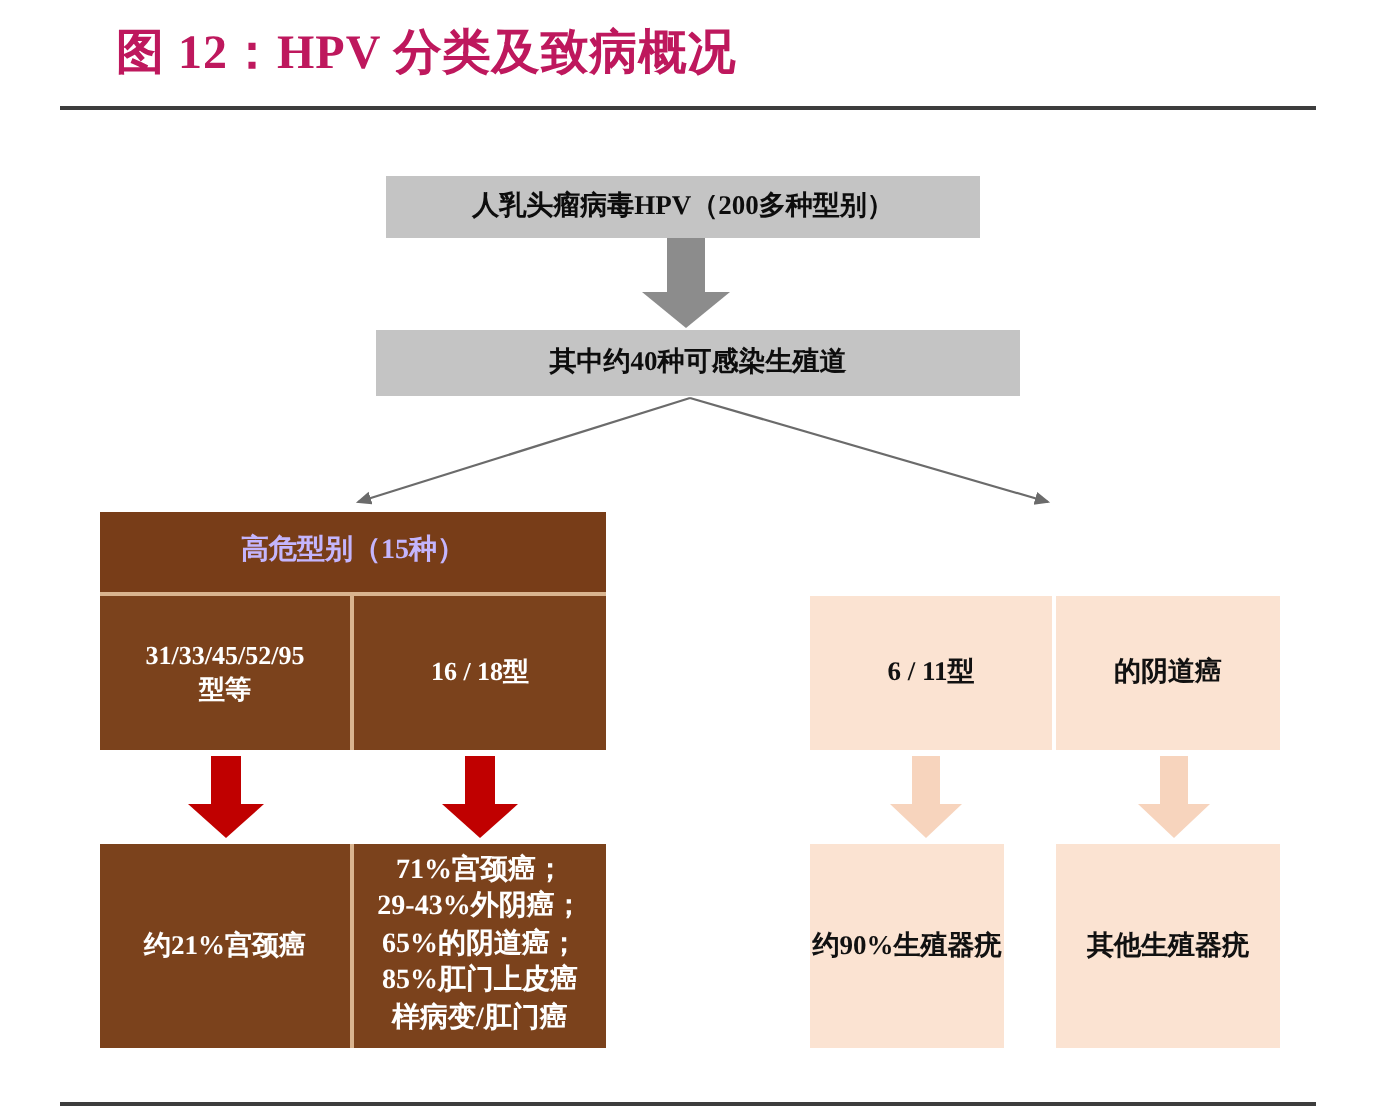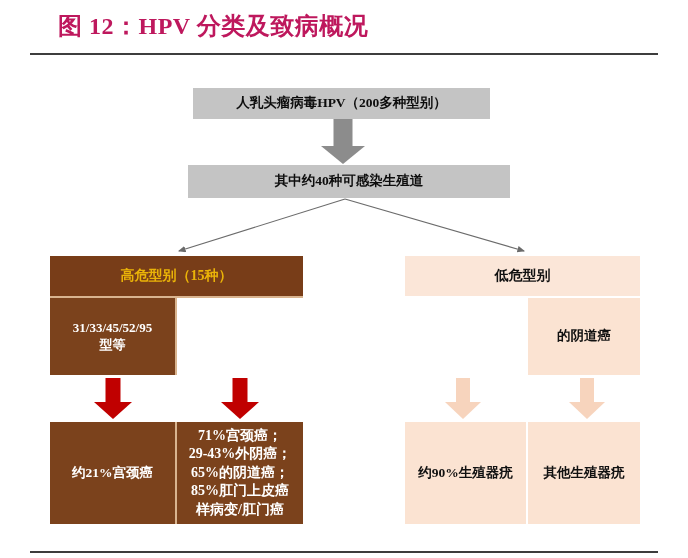--- a/index.html
+++ b/index.html
@@ -61,21 +61,21 @@
     font-weight: bold;
     line-height: 1.25;
   }
   .gray-box {
     background: #c4c4c4;
     color: #0d0d0d;
     font-size: 13.5px;
   }
   .brown-header {
     background: #783d18;
-    color: #eab308;
+    color: #c4b5fd;
     font-size: 14px;
   }
   .brown-cell {
     background: #7b421c;
     color: #ffffff;
     font-size: 13px;
   }
   .peach-header {
     background: #fbe6d8;
     color: #111111;
@@ -180,57 +180,58 @@
 
   <div class="box brown-header" style="left:50px; top:256px; width:253px; height:40px;">高危型别（15种）</div>
 
   <div class="divider-h-light" style="left:50px; top:296px; width:253px;"></div>
 
   <div class="box brown-cell multiline" style="left:50px; top:298px; width:125px; height:77px;">31/33/45/52/95
 型等</div>
 
   <div class="divider-v-light" style="left:175px; top:298px; height:77px;"></div>
 
+  <div class="box brown-cell multiline" style="left:177px; top:298px; width:126px; height:77px;">16 / 18型</div>
 
   <div class="block-arrow" style="left:93px; top:378px; width:40px; height:42px;">
     <div class="shaft" style="width:15px; height:24px; background:#c00000;"></div>
     <div class="head" style="top:24px; border-left-width:19px; border-right-width:19px; border-top:17px solid #c00000;"></div>
   </div>
   <div class="block-arrow" style="left:220px; top:378px; width:40px; height:42px;">
     <div class="shaft" style="width:15px; height:24px; background:#c00000;"></div>
     <div class="head" style="top:24px; border-left-width:19px; border-right-width:19px; border-top:17px solid #c00000;"></div>
   </div>
 
   <div class="box brown-cell" style="left:50px; top:422px; width:125px; height:102px; font-size:13.5px;">约21%宫颈癌</div>
 
   <div class="divider-v-light" style="left:175px; top:422px; height:102px;"></div>
 
   <div class="box brown-cell multiline" style="left:177px; top:422px; width:126px; height:102px; font-size:14px; line-height:1.32;">71%宫颈癌；
 29-43%外阴癌；
 65%的阴道癌；
 85%肛门上皮癌
 样病变/肛门癌</div>
 
-  <div class="box peach-header" style="left:405px; top:256px; width:235px; height:40px;">低危型别</div>
 
   <div class="divider-h-white" style="left:405px; top:296px; width:235px;"></div>
 
+  <div class="box peach-cell" style="left:405px; top:298px; width:121px; height:77px;">6 / 11型</div>
 
   <div class="divider-v-white" style="left:526px; top:298px; height:77px;"></div>
 
   <div class="box peach-cell" style="left:528px; top:298px; width:112px; height:77px;">的阴道癌</div>
 
   <div class="block-arrow" style="left:444px; top:378px; width:38px; height:42px;">
     <div class="shaft" style="width:14px; height:24px; background:#f7d4bd;"></div>
     <div class="head" style="top:24px; border-left-width:18px; border-right-width:18px; border-top:17px solid #f7d4bd;"></div>
   </div>
   <div class="block-arrow" style="left:568px; top:378px; width:38px; height:42px;">
     <div class="shaft" style="width:14px; height:24px; background:#f7d4bd;"></div>
     <div class="head" style="top:24px; border-left-width:18px; border-right-width:18px; border-top:17px solid #f7d4bd;"></div>
   </div>
 
-  <div class="box peach-cell" style="left:405px; top:422px; width:121px; height:102px;text-align:right;">约90%生殖器疣</div>
+  <div class="box peach-cell" style="left:405px; top:422px; width:97px; height:102px;text-align:right;">约90%生殖器疣</div>
 
   <div class="divider-v-white" style="left:526px; top:422px; height:102px;"></div>
 
   <div class="box peach-cell" style="left:528px; top:422px; width:112px; height:102px;">其他生殖器疣</div>
 
 </div>
 
 </body></html>

